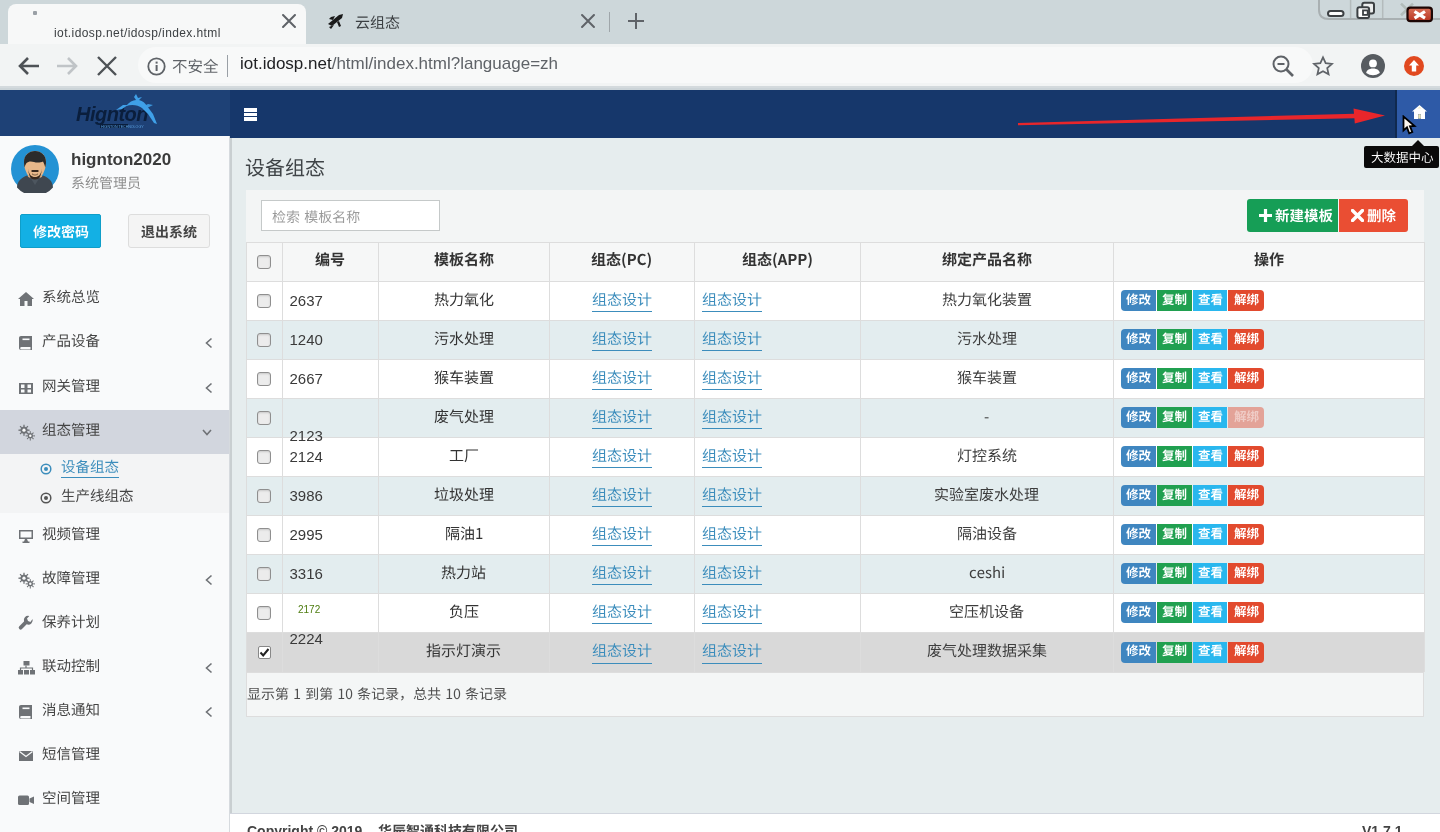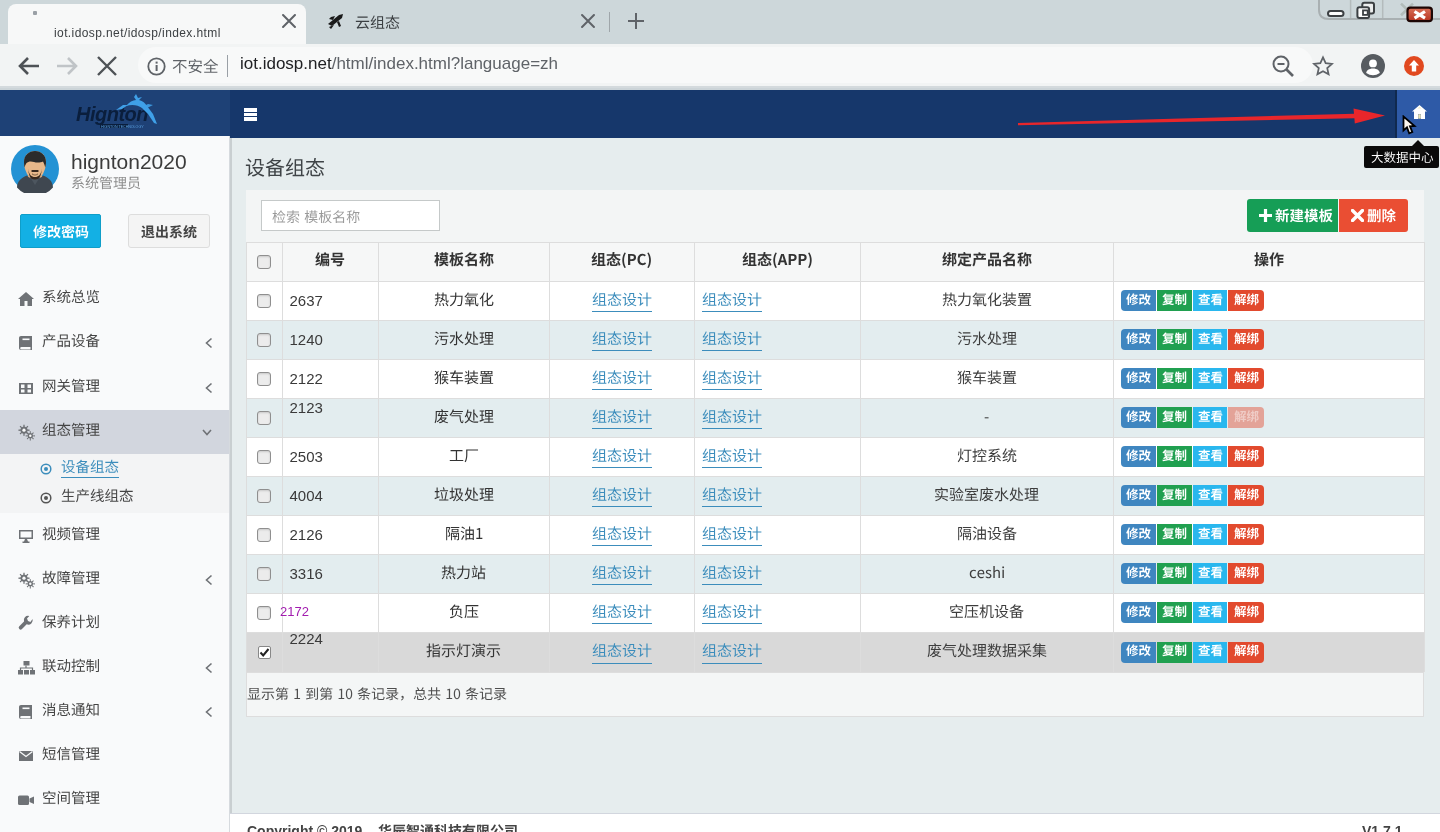--- a/index.html
+++ b/index.html
@@ -280,21 +280,21 @@
 <path d="M13 17 c0-7 5-11 11-11 s11 4 11 11 c0 2-.3 4-.8 5.5 c-.5-2.5-1.2-4-2.2-6 c-2 1-6 1.5-9 .5 c-3-1-6-.5-7.5 1 c-1 1.5-1.6 3-2 4.5 C13.3 21 13 19 13 17z" fill="#2b2b2b"></path>
 <path d="M24 28 c-2.5 0-5-.5-6.5-1.5 c.5 3 1.5 5.5 3 7 l-6 3 c-4 2-6.5 5-7 9 l-3-4 c0-9 6-13 10-14.5z" fill="#e8b88a" opacity="0"></path>
 <path d="M17 30 l7 4 7-4 c1 4 .5 6-1 8 h-12 c-1.5-2-2-4-1-8z" fill="#ddab7e"></path>
 <path d="M24 34 c-3.5 0-6.5-1.5-8-3.5 c-5 2-10 5.5-10 12 a24 24 0 0 0 36 0 c0-6.5-5-10-10-12 c-1.5 2-4.5 3.5-8 3.5z" fill="#3f4750"></path>
 <path d="M24 34 l-5-2 5 8 5-8z" fill="#4d565f"></path>
 <path d="M17 23.5 c1 6.5 3.5 8.5 7 8.5 s6-2 7-8.5 c-1 8-2.5 11-7 11 s-6-3-7-11z" fill="#3a2a1e"></path>
     <rect x="20.3" y="25" width="7.4" height="2" rx="1" fill="#3a2a1e"></rect>
     <path d="M21 28.2 c1 .8 2 1.2 3 1.2 s2-.4 3-1.2 l0 1.4 c-1 .8-2 1-3 1 s-2-.2-3-1z" fill="#8a6a4a"></path>
 <path d="M18 22 c1-3.5 2.5-5.5 6-5.5 s5 2 6 5.5 c-1.5-1.5-3.5-2.5-6-2.5 s-4.5 1-6 2.5z" fill="none"></path>
 </svg>
-<div class="abs" style="left:71px;top:150px;font-size:21px;font-weight:normal;color:#3b3b3b">hignton2020</div>
+<div class="abs" style="left:71px;top:150px;font-size:17px;font-weight:bold;color:#3b3b3b">hignton2020</div>
 <div style="position:absolute;left:71px;top:174px;">
     <svg class="t " width="70" height="18" viewBox="0 0 70 18" style="overflow:visible">
       <g fill="#8c8c8c" transform="translate(0,14) scale(0.014,-0.014)">
         <use href="#g400_7cfb" x="0"></use>
         <use href="#g400_7edf" x="1000"></use>
         <use href="#g400_7ba1" x="2000"></use>
         <use href="#g400_7406" x="3000"></use>
         <use href="#g400_5458" x="4000"></use>
       </g>
     </svg>
@@ -830,21 +830,21 @@
 <div class="abs" style="left:1228px;top:329px;width:36px;height:21px;background:#e24a2e;border-radius:0 4px 4px 0;"></div>
 <div class="abs" style="left:1233.5px;top:330.5px;">
     <svg class="t " width="25" height="16" viewBox="0 0 25 16" style="overflow:visible">
       <g fill="#ffffff" transform="translate(0,12) scale(0.0125,-0.0125)">
         <use href="#g700_89e3" x="0"></use>
         <use href="#g700_7ed1" x="1000"></use>
       </g>
     </svg>
   </div>
 <div class="abs" style="left:257px;top:371.5px;width:14px;height:14px;background:#ececec;border:1.5px solid #8f8f8f;border-radius:3px;box-shadow:inset 0 1px 2px rgba(0,0,0,.15)"></div>
-<div class="abs" style="left:289.5px;top:370px;font-size:15px;color:#3a3a3a">2122</div>
+<div class="abs" style="left:289.5px;top:370px;font-size:15px;color:#3a3a3a">2667</div>
 <div style="position:absolute;left:433.5px;top:367.5px">
     <svg class="t " width="60" height="20" viewBox="0 0 60 20" style="overflow:visible">
       <g fill="#333333" transform="translate(0,15) scale(0.015,-0.015)">
         <use href="#g400_7334" x="0"></use>
         <use href="#g400_8f66" x="1000"></use>
         <use href="#g400_88c5" x="2000"></use>
         <use href="#g400_7f6e" x="3000"></use>
       </g>
     </svg>
   </div>
@@ -910,21 +910,21 @@
 <div class="abs" style="left:1228px;top:368px;width:36px;height:21px;background:#e24a2e;border-radius:0 4px 4px 0;"></div>
 <div class="abs" style="left:1233.5px;top:369.5px;">
     <svg class="t " width="25" height="16" viewBox="0 0 25 16" style="overflow:visible">
       <g fill="#ffffff" transform="translate(0,12) scale(0.0125,-0.0125)">
         <use href="#g700_89e3" x="0"></use>
         <use href="#g700_7ed1" x="1000"></use>
       </g>
     </svg>
   </div>
 <div class="abs" style="left:257px;top:410.5px;width:14px;height:14px;background:#ececec;border:1.5px solid #8f8f8f;border-radius:3px;box-shadow:inset 0 1px 2px rgba(0,0,0,.15)"></div>
-<div class="abs" style="left:289.5px;top:399px;font-size:15px;color:#3a3a3a">2123</div>
+<div class="abs" style="left:289.5px;top:427px;font-size:15px;color:#3a3a3a">2123</div>
 <div style="position:absolute;left:433.5px;top:406.5px">
     <svg class="t " width="60" height="20" viewBox="0 0 60 20" style="overflow:visible">
       <g fill="#333333" transform="translate(0,15) scale(0.015,-0.015)">
         <use href="#g400_5e9f" x="0"></use>
         <use href="#g400_6c14" x="1000"></use>
         <use href="#g400_5904" x="2000"></use>
         <use href="#g400_7406" x="3000"></use>
       </g>
     </svg>
   </div>
@@ -987,21 +987,21 @@
 <div class="abs" style="left:1228px;top:407px;width:36px;height:21px;background:#e24a2e;border-radius:0 4px 4px 0;opacity:.45;"></div>
 <div class="abs" style="left:1233.5px;top:408.5px;opacity:.45">
     <svg class="t " width="25" height="16" viewBox="0 0 25 16" style="overflow:visible">
       <g fill="#ffffff" transform="translate(0,12) scale(0.0125,-0.0125)">
         <use href="#g700_89e3" x="0"></use>
         <use href="#g700_7ed1" x="1000"></use>
       </g>
     </svg>
   </div>
 <div class="abs" style="left:257px;top:449.5px;width:14px;height:14px;background:#ececec;border:1.5px solid #8f8f8f;border-radius:3px;box-shadow:inset 0 1px 2px rgba(0,0,0,.15)"></div>
-<div class="abs" style="left:289.5px;top:448px;font-size:15px;color:#3a3a3a">2503</div>
+<div class="abs" style="left:289.5px;top:448px;font-size:15px;color:#3a3a3a">2124</div>
 <div style="position:absolute;left:448.5px;top:445.5px">
     <svg class="t " width="30" height="20" viewBox="0 0 30 20" style="overflow:visible">
       <g fill="#333333" transform="translate(0,15) scale(0.015,-0.015)">
         <use href="#g400_5de5" x="0"></use>
         <use href="#g400_5382" x="1000"></use>
       </g>
     </svg>
   </div>
 <div class="abs" style="left:591.5px;top:445.5px">
     <svg class="t " width="60" height="20" viewBox="0 0 60 20" style="overflow:visible">
@@ -1065,21 +1065,21 @@
 <div class="abs" style="left:1228px;top:446px;width:36px;height:21px;background:#e24a2e;border-radius:0 4px 4px 0;"></div>
 <div class="abs" style="left:1233.5px;top:447.5px;">
     <svg class="t " width="25" height="16" viewBox="0 0 25 16" style="overflow:visible">
       <g fill="#ffffff" transform="translate(0,12) scale(0.0125,-0.0125)">
         <use href="#g700_89e3" x="0"></use>
         <use href="#g700_7ed1" x="1000"></use>
       </g>
     </svg>
   </div>
 <div class="abs" style="left:257px;top:488.5px;width:14px;height:14px;background:#ececec;border:1.5px solid #8f8f8f;border-radius:3px;box-shadow:inset 0 1px 2px rgba(0,0,0,.15)"></div>
-<div class="abs" style="left:289.5px;top:487px;font-size:15px;color:#3a3a3a">4004</div>
+<div class="abs" style="left:289.5px;top:487px;font-size:15px;color:#3a3a3a">3986</div>
 <div style="position:absolute;left:433.5px;top:484.5px">
     <svg class="t " width="60" height="20" viewBox="0 0 60 20" style="overflow:visible">
       <g fill="#333333" transform="translate(0,15) scale(0.015,-0.015)">
         <use href="#g400_5783" x="0"></use>
         <use href="#g400_573e" x="1000"></use>
         <use href="#g400_5904" x="2000"></use>
         <use href="#g400_7406" x="3000"></use>
       </g>
     </svg>
   </div>
@@ -1148,21 +1148,21 @@
 <div class="abs" style="left:1228px;top:485px;width:36px;height:21px;background:#e24a2e;border-radius:0 4px 4px 0;"></div>
 <div class="abs" style="left:1233.5px;top:486.5px;">
     <svg class="t " width="25" height="16" viewBox="0 0 25 16" style="overflow:visible">
       <g fill="#ffffff" transform="translate(0,12) scale(0.0125,-0.0125)">
         <use href="#g700_89e3" x="0"></use>
         <use href="#g700_7ed1" x="1000"></use>
       </g>
     </svg>
   </div>
 <div class="abs" style="left:257px;top:527.5px;width:14px;height:14px;background:#ececec;border:1.5px solid #8f8f8f;border-radius:3px;box-shadow:inset 0 1px 2px rgba(0,0,0,.15)"></div>
-<div class="abs" style="left:289.5px;top:526px;font-size:15px;color:#3a3a3a">2126</div>
+<div class="abs" style="left:289.5px;top:526px;font-size:15px;color:#3a3a3a">2995</div>
 <div style="position:absolute;left:444.5px;top:523.5px">
     <svg class="t " width="38" height="20" viewBox="0 0 38 20" style="overflow:visible">
       <g fill="#333333" transform="translate(0,15) scale(0.015,-0.015)">
         <use href="#g400_9694" x="0"></use>
         <use href="#g400_6cb9" x="1000"></use>
         <use href="#g400_0031" x="2000"></use>
       </g>
     </svg>
   </div>
 <div class="abs" style="left:591.5px;top:523.5px">
@@ -1307,21 +1307,21 @@
 <div class="abs" style="left:1228px;top:563px;width:36px;height:21px;background:#e24a2e;border-radius:0 4px 4px 0;"></div>
 <div class="abs" style="left:1233.5px;top:564.5px;">
     <svg class="t " width="25" height="16" viewBox="0 0 25 16" style="overflow:visible">
       <g fill="#ffffff" transform="translate(0,12) scale(0.0125,-0.0125)">
         <use href="#g700_89e3" x="0"></use>
         <use href="#g700_7ed1" x="1000"></use>
       </g>
     </svg>
   </div>
 <div class="abs" style="left:257px;top:605.5px;width:14px;height:14px;background:#ececec;border:1.5px solid #8f8f8f;border-radius:3px;box-shadow:inset 0 1px 2px rgba(0,0,0,.15)"></div>
-<div class="abs" style="left:280px;top:604px;font-size:13px;color:#a21caf">2172</div>
+<div class="abs" style="left:298px;top:604px;font-size:10px;color:#4d7c0f">2172</div>
 <div style="position:absolute;left:448.5px;top:601.5px">
     <svg class="t " width="30" height="20" viewBox="0 0 30 20" style="overflow:visible">
       <g fill="#333333" transform="translate(0,15) scale(0.015,-0.015)">
         <use href="#g400_8d1f" x="0"></use>
         <use href="#g400_538b" x="1000"></use>
       </g>
     </svg>
   </div>
 <div class="abs" style="left:591.5px;top:601.5px">
     <svg class="t " width="60" height="20" viewBox="0 0 60 20" style="overflow:visible">

